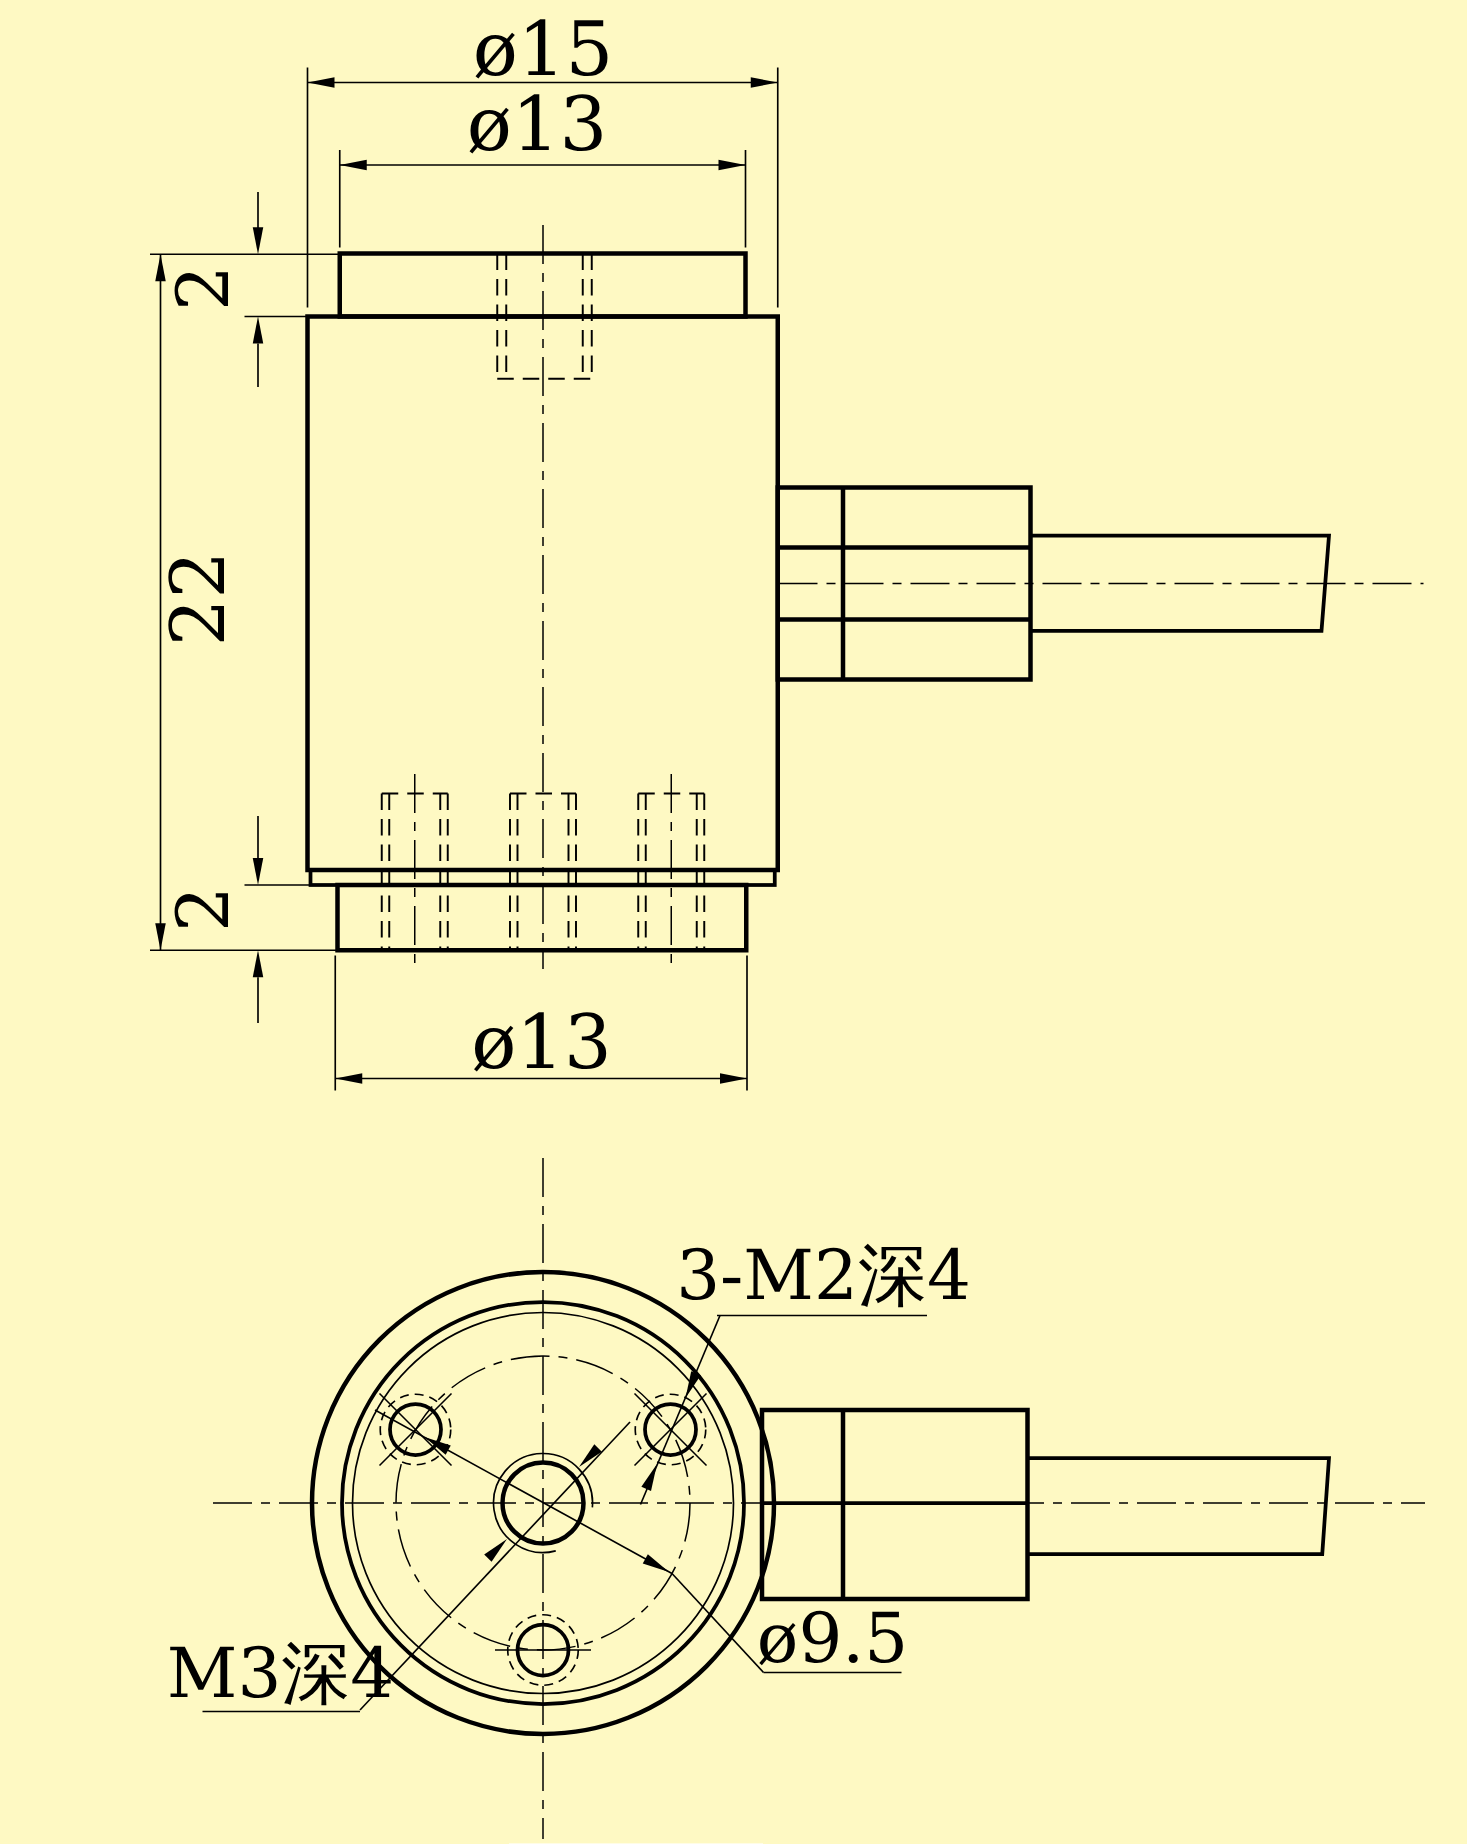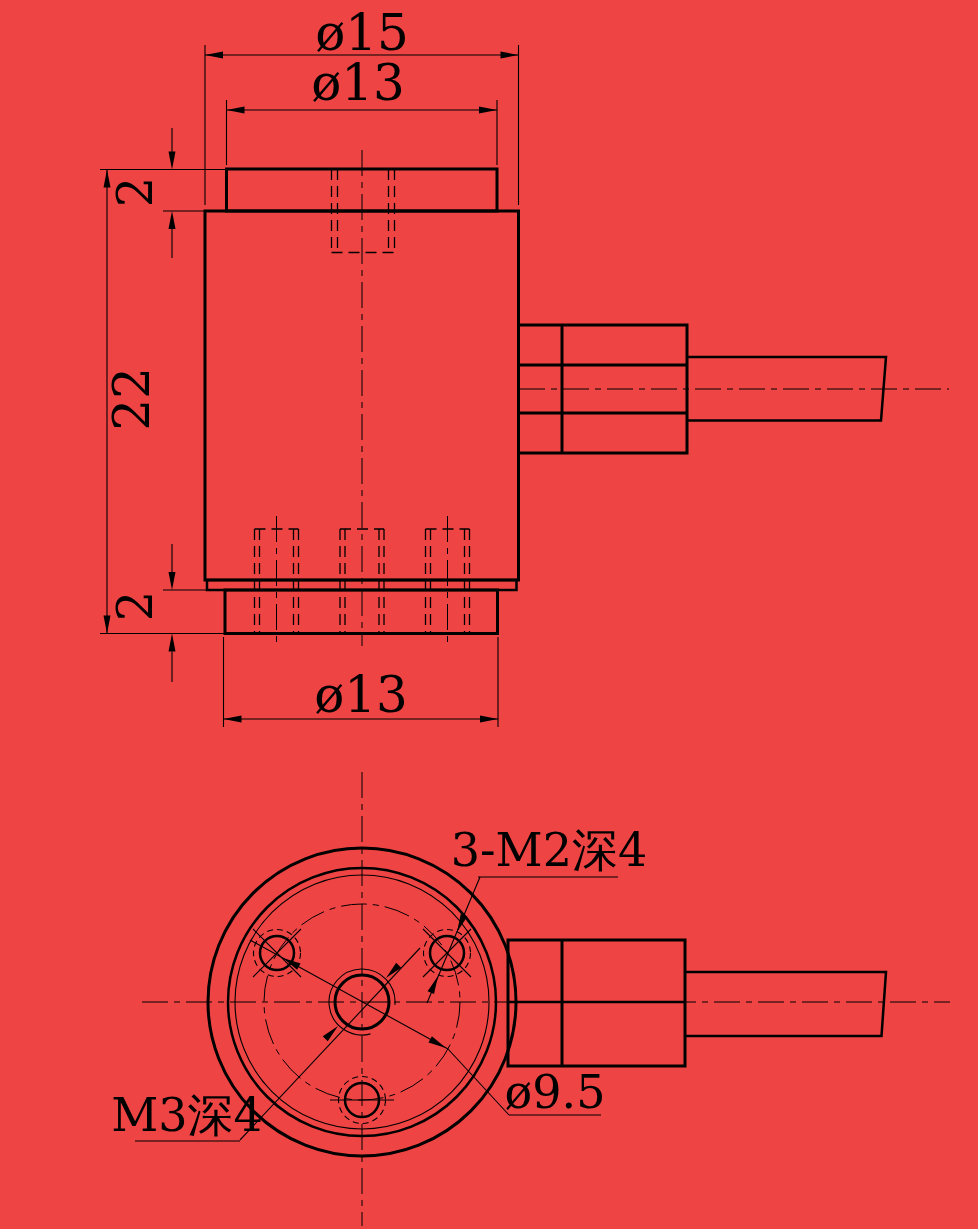--- a/index.html
+++ b/index.html
@@ -1,16 +1,16 @@
 <!DOCTYPE html>
 <html><head>
 <meta charset="utf-8">
 <style>
   html,body{margin:0;padding:0;background:#ffffff;}
-  .stage{position:relative;width:978px;height:1229px;background:#ef4444;overflow:hidden;}
+  .stage{position:relative;width:978px;height:1229px;background:#fef9c3;overflow:hidden;}
   svg{display:block;}
   .ol{stroke:#000;stroke-width:3;fill:none;}
   .md{stroke:#000;stroke-width:2.5;fill:none;}
   .th{stroke:#000;stroke-width:1.1;fill:none;}
   .hd{stroke:#000;stroke-width:1.3;fill:none;stroke-dasharray:11,6;}
   .hdt{stroke:#000;stroke-width:1.1;fill:none;stroke-dasharray:6,4;}
   .cl{stroke:#000;stroke-width:1;fill:none;stroke-dasharray:26,6,6,6;}
   .ar{fill:#000;stroke:none;}
   .dimtxt{font-family:"DejaVu Serif","Liberation Serif",serif;font-size:50px;fill:#000;}
   .dimtxt2{font-family:"DejaVu Serif","Liberation Serif",serif;font-size:48px;fill:#000;}

